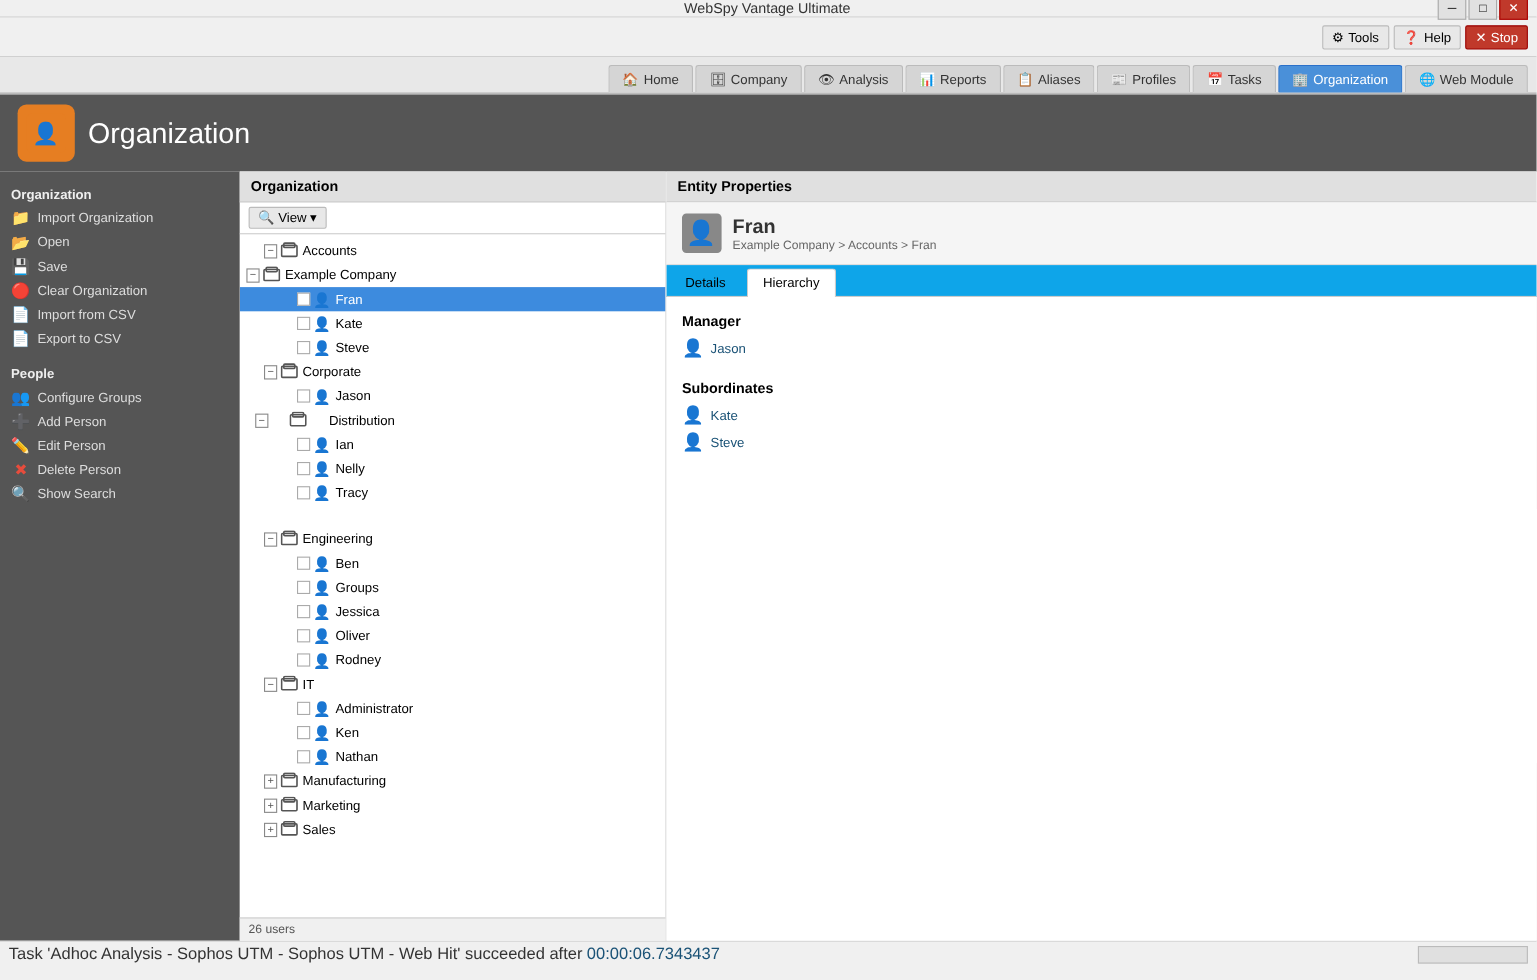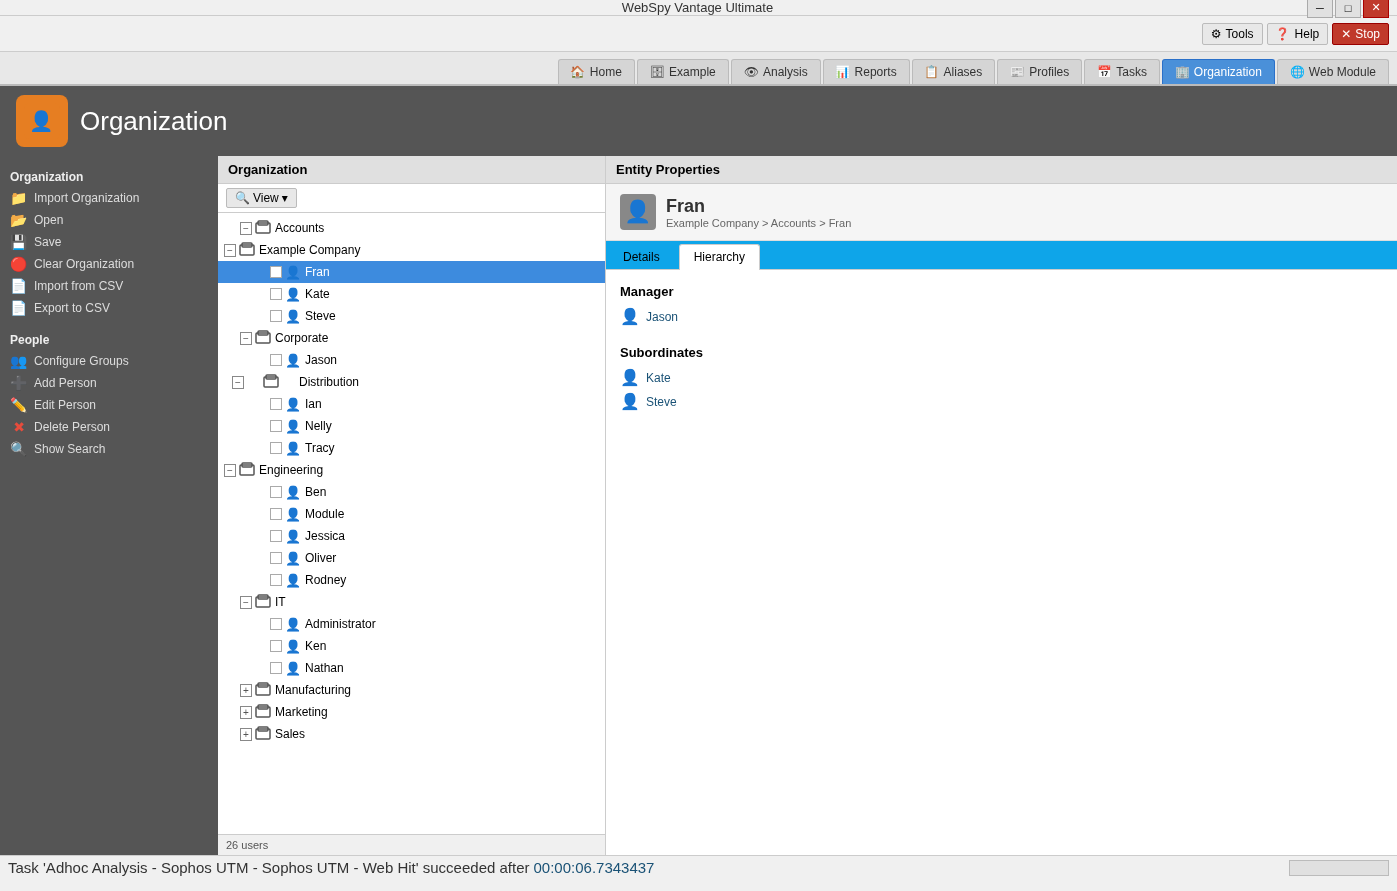--- a/index.html
+++ b/index.html
@@ -304,21 +304,21 @@
   </div>
 </div>
 
 <div id="navtabs">
   <div class="nav-tab">
     <span>🏠</span>
     <span>Home</span>
   </div>
   <div class="nav-tab">
     <span>🗄</span>
-    <span>Example</span>
+    <span>Company</span>
   </div>
   <div class="nav-tab">
     <span>👁</span>
     <span>Analysis</span>
   </div>
   <div class="nav-tab">
     <span>📊</span>
     <span>Reports</span>
   </div>
   <div class="nav-tab">
@@ -489,39 +489,39 @@
         <span class="checkbox"></span>
         <span class="tree-icon person-icon">👤</span>
         <span>Nelly</span>
       </div>
       <div class="tree-item" style="padding-left:52px;">
         <span class="checkbox"></span>
         <span class="tree-icon person-icon">👤</span>
         <span>Tracy</span>
       </div>
 
-      <div class="tree-item" style="padding-left:4px;">
+      <div class="tree-item" style="padding-left:20px;margin-top:20px;">
         <span class="tree-expander expanded"></span>
         <span class="tree-icon group-icon">
           <svg width="16" height="16" viewBox="0 0 16 16">
               <rect x="1" y="3" width="14" height="10" rx="1" fill="none" stroke="#555" stroke-width="1.5"></rect>
               <rect x="3" y="1" width="10" height="4" rx="1" fill="none" stroke="#555" stroke-width="1.5"></rect>
             </svg>
         </span>
         <span>Engineering</span>
       </div>
       <div class="tree-item" style="padding-left:52px;">
         <span class="checkbox"></span>
         <span class="tree-icon person-icon">👤</span>
         <span>Ben</span>
       </div>
       <div class="tree-item" style="padding-left:52px;">
         <span class="checkbox"></span>
         <span class="tree-icon person-icon">👤</span>
-        <span>Module</span>
+        <span>Groups</span>
       </div>
       <div class="tree-item" style="padding-left:52px;">
         <span class="checkbox"></span>
         <span class="tree-icon person-icon">👤</span>
         <span>Jessica</span>
       </div>
       <div class="tree-item" style="padding-left:52px;">
         <span class="checkbox"></span>
         <span class="tree-icon person-icon">👤</span>
         <span>Oliver</span>

